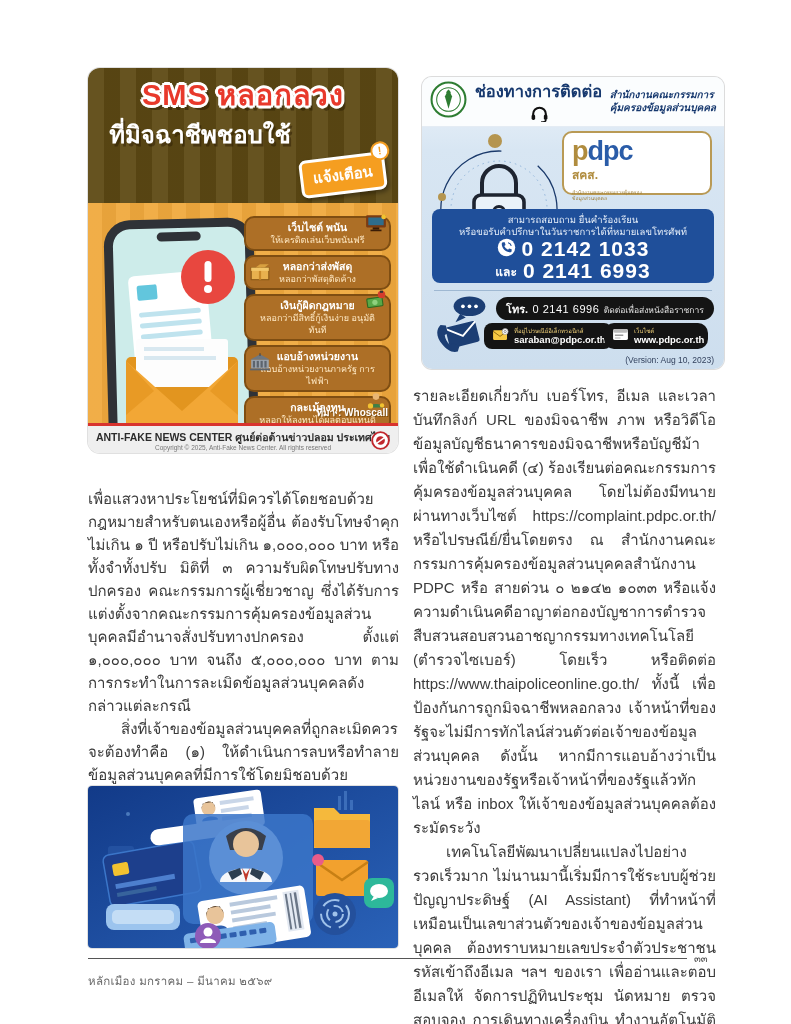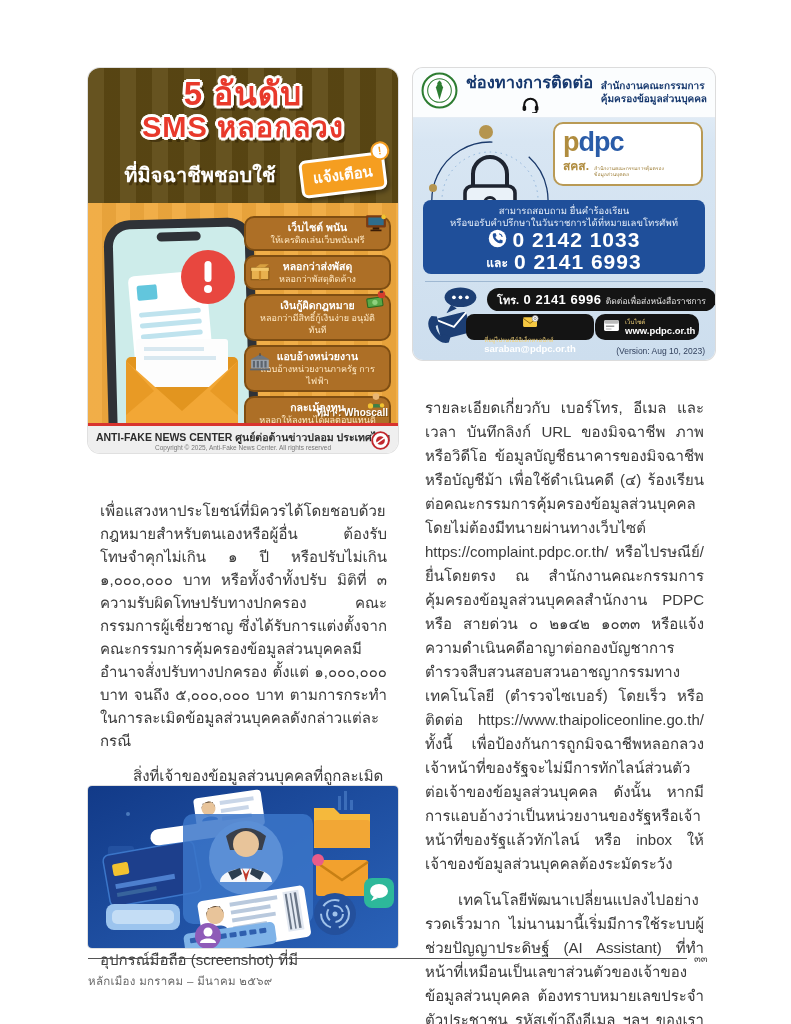--- a/index.html
+++ b/index.html
@@ -3,34 +3,34 @@
 <meta charset="utf-8">
 <style>
   html,body{margin:0;padding:0;background:#9a9a9a;}
   .page{position:relative;width:791px;height:1024px;background:#ffffff;margin:0 auto;
         font-family:"Liberation Sans","DejaVu Sans",sans-serif;overflow:hidden;}
 
   
   .article-text{position:absolute;text-align:justify;color:#3b3b3b;font-size:15px;}
   .col-left-text{left:88px;top:487px;width:311px;line-height:23px;}
   .col-right-text{left:413px;top:384px;width:303px;line-height:24px;}
-  .article-text p{margin:12px;}
+  .article-text p{margin:0;}
   .article-text p.indent{text-indent:2.2em;}
 
   
   .sms-info{position:absolute;left:88px;top:68px;width:310px;height:385px;border-radius:12px;
             overflow:hidden;box-shadow:0 0 0 1px #e0e0e0;}
   .sms-head{position:relative;height:135px;background:#5e4a14;
             background-image:repeating-linear-gradient(90deg,rgba(255,255,255,0.05) 0 16px,rgba(0,0,0,0.08) 16px 32px);
             text-align:center;padding-top:10px;box-sizing:border-box;}
   .sms-title1{font-size:33px;font-weight:800;color:#e8392b;line-height:32px;letter-spacing:1px;
      text-shadow:3px 0 0 #fff,-3px 0 0 #fff,0 3px 0 #fff,0 -3px 0 #fff,2px 2px 0 #fff,-2px -2px 0 #fff,2px -2px 0 #fff,-2px 2px 0 #fff,4px 5px 0 rgba(40,25,0,.5);}
   .sms-title2{font-size:29px;font-weight:800;color:#e8392b;line-height:34px;letter-spacing:1px;
      text-shadow:3px 0 0 #fff,-3px 0 0 #fff,0 3px 0 #fff,0 -3px 0 #fff,2px 2px 0 #fff,-2px -2px 0 #fff,2px -2px 0 #fff,-2px 2px 0 #fff,4px 5px 0 rgba(40,25,0,.5);}
-  .sms-sub{font-size:20px;font-weight:700;color:#ffffff;line-height:30px;margin-top:16px;margin-right:86px;
+  .sms-sub{font-size:24px;font-weight:700;color:#ffffff;line-height:30px;margin-top:8px;margin-right:86px;
      text-shadow:2px 3px 0 rgba(40,25,0,.45);}
   .sms-badge{position:absolute;right:12px;top:88px;background:#f59e20;color:#fff;font-weight:800;font-size:15px;
      padding:4px 10px;border:3px solid #fff;border-radius:7px;transform:rotate(-7deg);box-shadow:2px 3px 4px rgba(0,0,0,.35);}
   .sms-badge .bang{position:absolute;right:-9px;top:-13px;width:15px;height:15px;border-radius:50%;
      background:#fff;color:#f59e20;font-size:11px;font-weight:800;line-height:15px;text-align:center;border:2px solid #f59e20;}
 
   .sms-body{position:relative;height:220px;background:#f0a93d;
      background-image:repeating-linear-gradient(90deg,rgba(255,255,255,0.06) 0 14px,rgba(0,0,0,0.04) 14px 28px);overflow:hidden;}
   .phone-wrap{position:absolute;left:14px;top:12px;width:158px;height:220px;}
   .scam-list{position:absolute;right:7px;top:13px;width:147px;}
@@ -50,67 +50,66 @@
   .afnc-logo{position:absolute;right:8px;top:5px;}
 
   
   .pdpc-info{position:absolute;left:413px;top:68px;width:302px;height:292px;border-radius:10px;overflow:hidden;
      box-shadow:0 0 0 1px #dcdcdc;
      background:linear-gradient(180deg,#eef4fa 0%,#d8e6f3 25%,#cddeee 100%);}
   .pdpc-header{position:absolute;left:0;top:0;right:0;height:50px;background:#fbfdfe;display:flex;align-items:center;
      padding:0 8px;box-sizing:border-box;border-bottom:1px solid #e4ecf4;}
   .pdpc-title{flex:1;text-align:center;font-size:16.5px;font-weight:800;color:#16386e;position:relative;}
   .headset{vertical-align:-3px;margin-left:2px;}
-  .pdpc-org{font-size:10px;font-weight:700;color:#16386e;line-height:12.5px;text-align:left;}
+  .pdpc-org{font-size:10px;font-weight:700;color:#16386e;line-height:12.5px;text-align:left;font-style:italic;}
   .lock-art{position:absolute;left:10px;top:56px;}
   .pdpc-card{position:absolute;left:140px;top:54px;width:150px;height:64px;background:#fff;border:2px solid #b99a55;
      border-radius:10px;box-sizing:border-box;padding:4px 8px;}
   .pdpc-word{font-size:27px;font-weight:800;line-height:28px;letter-spacing:-1px;color:#2a5ca8;}
   .pdpc-word .gold{color:#b08c3e;}
-  .pdpc-card-sub{display:flex;align-items:baseline;gap:5px;}
+  .pdpc-card-sub{display:flex;align-items:baseline;gap:5px;flex-direction:column;}
   .pdpc-skh{font-size:12px;font-weight:800;color:#b08c3e;}
   .pdpc-small{font-size:5px;color:#9c7c34;line-height:6px;width:70px;}
   .pdpc-bluebox{position:absolute;left:10px;top:132px;width:282px;height:74px;background:#1f4f9a;border-radius:8px;
      box-sizing:border-box;color:#fff;text-align:center;padding-top:5px;}
   .bb-line{font-size:9.5px;line-height:12px;color:#e8f0fa;}
   .bb-phone-row{display:flex;align-items:center;justify-content:center;gap:6px;height:22px;}
   .bb-phone{font-size:21px;font-weight:700;letter-spacing:1px;line-height:22px;}
   .bb-and{font-size:12px;font-weight:700;}
   .pdpc-divider{position:absolute;left:12px;right:12px;top:213px;height:1px;background:#9fb8d2;}
   .contact-cluster{position:absolute;left:12px;top:218px;}
   .tel-pill{position:absolute;left:74px;top:220px;background:#141414;border-radius:12px;color:#fff;
      padding:2px 10px;white-space:nowrap;}
   .tel-pill .pre{font-weight:700;font-size:11px;}
-  .tel-pill .num{font-weight:700;font-size:13px;letter-spacing:.5px;}
+  .tel-pill .num{font-weight:400;font-size:11px;letter-spacing:.5px;}
   .tel-pill .note{font-size:8.5px;color:#e8e8e8;}
   .mini-pill{position:absolute;top:246px;height:26px;background:#141414;border-radius:8px;color:#fff;
      display:flex;align-items:center;gap:5px;padding:0 8px;box-sizing:border-box;}
   .mini-pill .lbl{font-size:6px;color:#f2d27a;line-height:7px;}
   .mini-pill .val{font-size:9.5px;font-weight:700;line-height:10px;}
-  .email-pill{left:53px;width:128px;flex-direction:column;}
+  .email-pill{left:62px;width:128px;}
   .web-pill{left:182px;width:104px;border-radius:10px;}
   .pdpc-version{position:absolute;right:10px;top:278px;font-size:8.5px;color:#33425e;}
 
   
   .identity-fig{position:absolute;left:88px;top:786px;width:310px;height:162px;border-radius:4px;overflow:hidden;
      box-shadow:0 0 0 1px #e0e0e0;}
 
   
   .foot-rule{position:absolute;left:88px;top:958px;width:599px;height:1px;background:#555;}
   .foot-pagenum{position:absolute;left:694px;top:951px;font-size:10px;color:#444;}
   .foot-journal{position:absolute;left:88px;top:972px;font-size:11.5px;color:#6a6a6a;letter-spacing:.3px;}
 </style>
 </head>
 <body>
 
 <div class="page">
 
   <figure class="sms-info" style="margin:0">
     <div class="sms-head">
-      <div class="sms-title1">5 อันดับ</div>
       <div class="sms-title2">SMS หลอกลวง</div>
       <div class="sms-sub">ที่มิจฉาชีพชอบใช้</div>
       <div class="sms-badge">
         <span>แจ้งเตือน</span>
         <span class="bang">!</span>
       </div>
     </div>
 
     <div class="sms-body">
       <div class="phone-wrap">
@@ -223,21 +222,21 @@
       <span class="afnc-logo">
         <svg viewBox="0 0 20 20" width="19" height="19">
             <circle cx="10" cy="10" r="8.8" fill="#ffffff" stroke="#c1272d" stroke-width="2"></circle>
             <circle cx="10" cy="10" r="4.6" fill="#c1272d"></circle>
             <rect x="4" y="9.2" width="12" height="1.6" fill="#ffffff" transform="rotate(-35 10 10)"></rect>
           </svg>
       </span>
     </div>
   </figure>
 
-  <figure class="pdpc-info" style="margin:0">
+  <figure class="pdpc-info" style="margin:9px">
     <div class="pdpc-header">
       <span>
         <svg viewBox="0 0 36 36" width="37" height="37">
             <circle cx="18" cy="18" r="16.5" fill="#ffffff" stroke="#2e7d32" stroke-width="2"></circle>
             <circle cx="18" cy="18" r="11.5" fill="none" stroke="#2e7d32" stroke-width="1"></circle>
             <path d="M18 8 l3.5 7 -3.5 12 -3.5 -12 Z" fill="#2e7d32"></path>
             <circle cx="18" cy="11" r="2" fill="#2e7d32"></circle>
           </svg>
       </span>
       <div class="pdpc-title">

